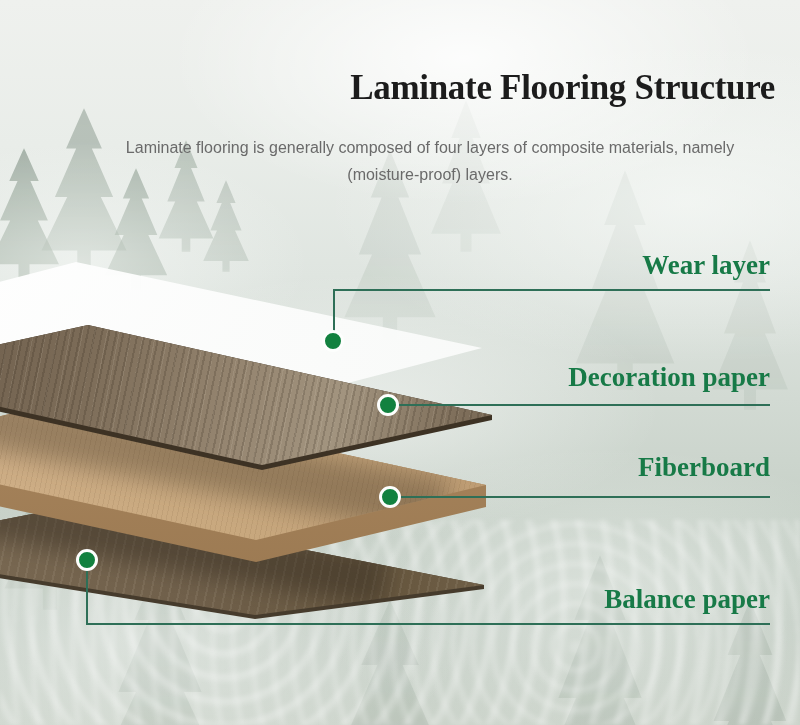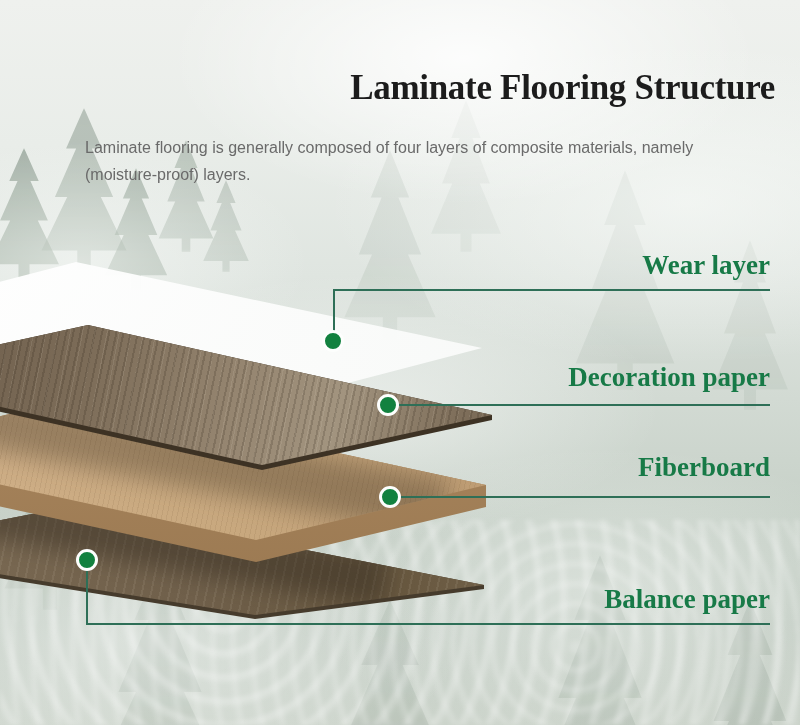--- a/index.html
+++ b/index.html
@@ -83,21 +83,21 @@
     background:#12813f;border:3px solid #fdfefd;box-sizing:content-box;
   }
   
   .title{
     position:absolute;top:68px;right:25px;
     font-family:"Liberation Serif",serif;font-weight:bold;
     font-size:35px;letter-spacing:-0.3px;color:#1c1c1c;white-space:nowrap;
   }
   .desc{
     position:absolute;top:134px;right:25px;width:690px;
-    text-align:left;font-size:16px;line-height:27px;color:#6a6a6a;
+    text-align:center;font-size:16px;line-height:27px;color:#6a6a6a;
   }
   .layer-label{
     position:absolute;right:30px;
     font-family:"Liberation Serif",serif;font-weight:bold;
     font-size:27px;color:#177a47;white-space:nowrap;
   }
 </style>
 </head>
 <body>
 

